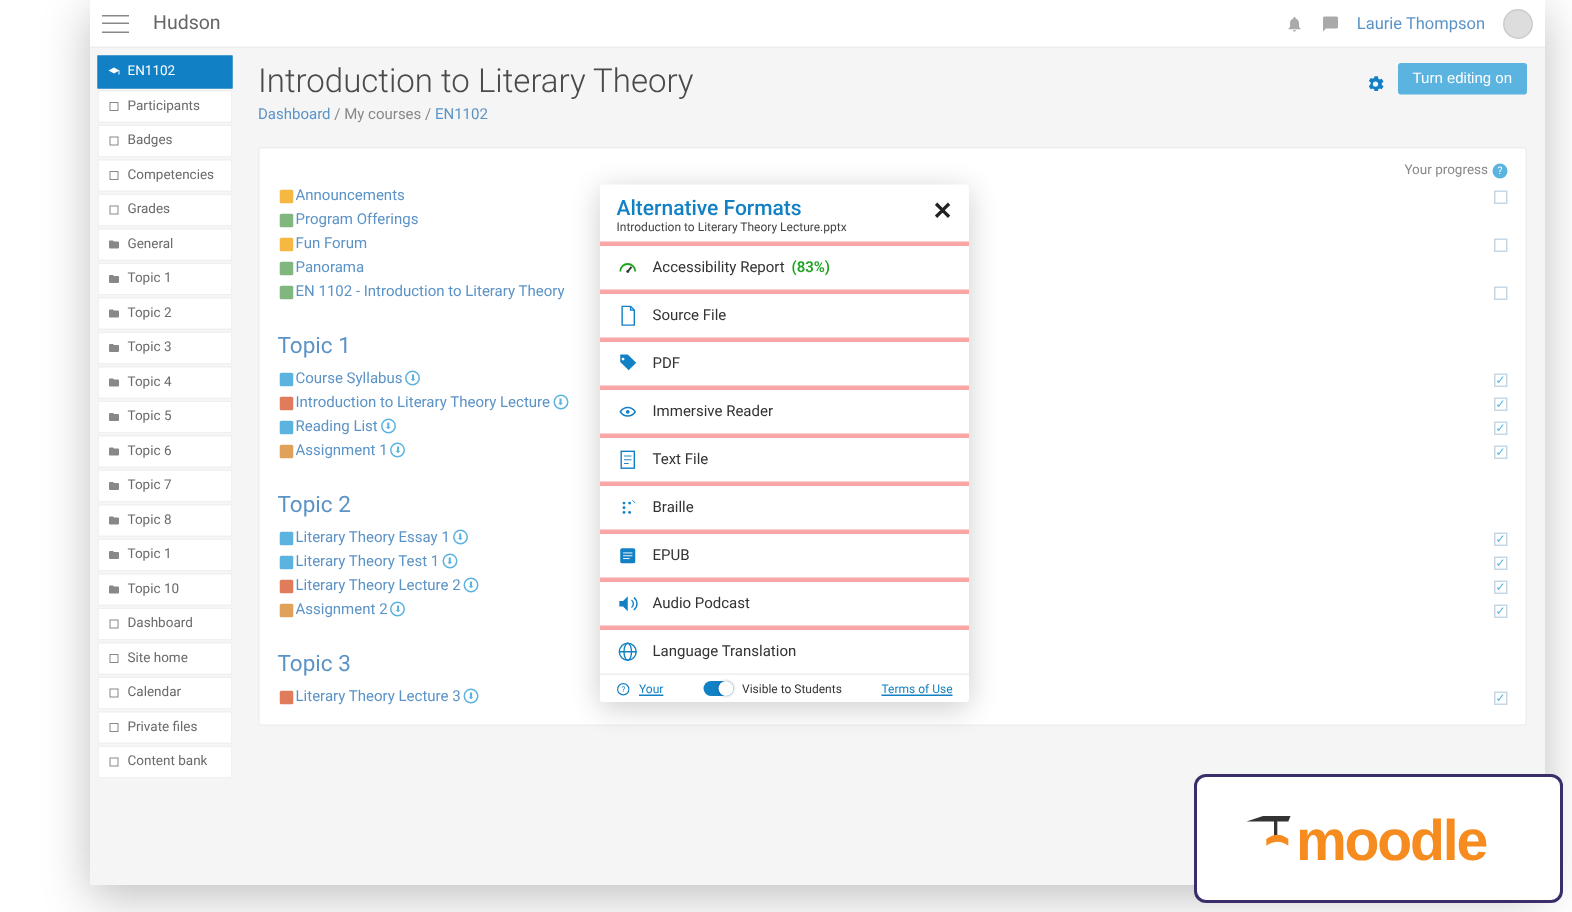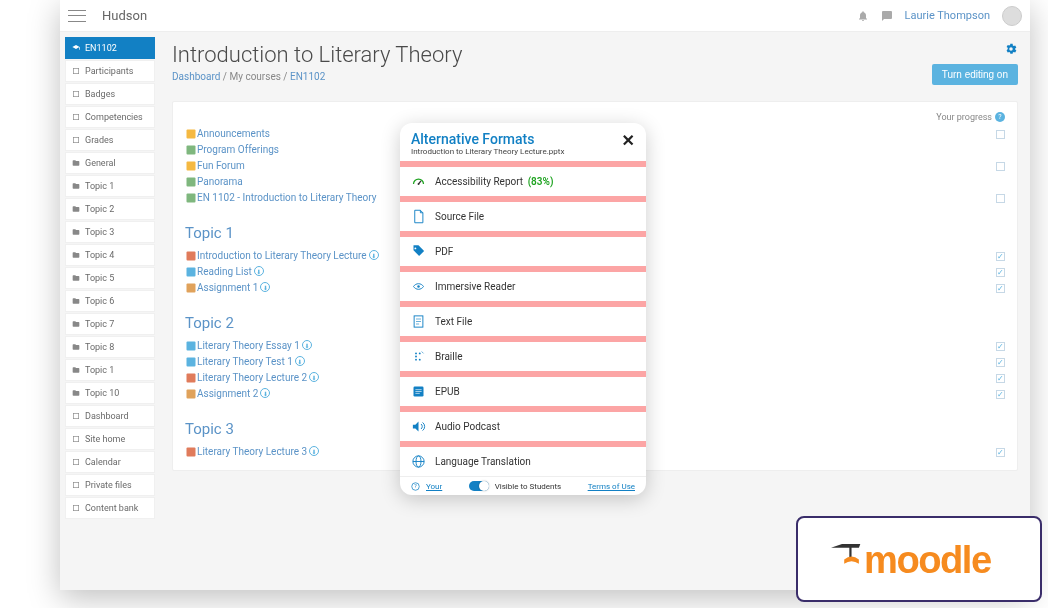--- a/index.html
+++ b/index.html
@@ -16,39 +16,39 @@
 .body-row { display: flex; flex: 1; overflow: hidden; }
 .sidebar { width: 100px; padding: 5px; display: flex; flex-direction: column; gap: 1px; }
 .nav-item { background: #fff; padding: 5px 6px; font-size: 9px; color: #6a6a6a; display: flex; align-items: center; gap: 5px; cursor: pointer; border: 1px solid #f0f0f0; }
 .nav-item.active { background: #1280c4; color: #fff; border-color: #1280c4; }
 .nav-icon { width: 8px; height: 8px; flex-shrink: 0; }
 .main { flex: 1; padding: 10px 12px; overflow: hidden; }
 .page-head { display: flex; align-items: flex-start; justify-content: space-between; }
 .page-title { font-size: 22px; font-weight: 300; color: #4a4a4a; }
 .breadcrumb { font-size: 10px; color: #5b93c7; margin-top: 4px; }
 .breadcrumb .muted { color: #888; }
-.right-head { display: flex; flex-direction: column; align-items: flex-end; gap: 8px; }
+.right-head { display: flex; flex-direction: row; align-items: flex-end; gap: 8px; }
 .gear-btn { width: 14px; height: 14px; color: #1280c4; cursor: pointer; }
 .edit-btn { background: #5bb3e0; color: #fff; border: none; padding: 5px 10px; font-size: 10px; border-radius: 2px; cursor: pointer; }
 .content-card { background: #fff; margin-top: 16px; padding: 10px 12px; border: 1px solid #eee; border-radius: 2px; }
 .progress-row { display: flex; justify-content: flex-end; font-size: 9px; color: #888; align-items: center; gap: 3px; margin-bottom: 4px; }
 .help-dot { width: 10px; height: 10px; background: #5bb3e0; color: #fff; border-radius: 50%; font-size: 7px; display: inline-flex; align-items: center; justify-content: center; }
 .section-title { color: #5b93c7; font-size: 15px; font-weight: 400; margin: 18px 0 6px 0; }
 .activity-row { display: flex; align-items: center; padding: 2px 0; }
 .activity-link { color: #5b93c7; font-size: 10px; cursor: pointer; display: flex; align-items: flex-start; gap: 0; }
 .act-icon { width: 12px; height: 12px; }
 .badge-ind { width: 10px; height: 10px; border: 1px solid #5bb3e0; border-radius: 50%; font-size: 6px; display: inline-flex; align-items: center; justify-content: center; color: #5bb3e0; margin-left: 2px; }
 .checkbox { width: 9px; height: 9px; border: 1px solid #c6d8e6; margin-left: auto; }
 .checkbox.checked::after { content: "✓"; font-size: 8px; color: #5bb3e0; display: block; line-height: 7px; }
-.modal { position: absolute; left: 400px; top: 123px; width: 246px; background: #fff; box-shadow: 0 4px 20px rgba(0,0,0,0.2); border-radius: 12px; z-index: 100; }
+.modal { position: absolute; left: 400px; top: 123px; width: 246px; background: #fff; box-shadow: 0 4px 20px rgba(0,0,0,0.2); border-radius: 2px; z-index: 100; }
 .modal-head { padding: 8px 11px 5px; display: flex; align-items: flex-start; justify-content: space-between; }
 .modal-title { color: #1280c4; font-size: 14px; font-weight: 500; }
 .modal-sub { font-size: 8px; color: #444; }
 .modal-close { font-size: 16px; font-weight: bold; cursor: pointer; color: #222; }
-.modal-item { display: flex; align-items: center; gap: 9px; padding: 7px 11px; border-top: 6px solid #fca5a5; cursor: pointer; }
+.modal-item { display: flex; align-items: center; gap: 9px; padding: 7px 11px; border-top: 3px solid #fca5a5; cursor: pointer; }
 .mi-icon { width: 15px; height: 15px; color: #1280c4; flex-shrink: 0; }
 .mi-label { font-size: 10px; color: #333; }
 .mi-pct { color: #1fa321; font-weight: 600; margin-left: 2px; }
 .modal-foot { display: flex; align-items: center; gap: 6px; padding: 4px 11px; border-top: 1px solid #eee; font-size: 8px; }
 .help-link { color: #1280c4; text-decoration: underline; cursor: pointer; }
 .toggle { position: relative; width: 20px; height: 10px; background: #1280c4; border-radius: 5px; cursor: pointer; margin-left: auto; }
 .toggle::after { content: ""; position: absolute; right: 0; top: 0; width: 10px; height: 10px; background: #fff; border-radius: 50%; box-shadow: 0 0 2px rgba(0,0,0,0.3); }
 .visible-label { font-size: 8px; color: #333; }
 .terms { color: #1280c4; text-decoration: underline; font-size: 8px; margin-left: auto; cursor: pointer; }
 .moodle-badge { position: absolute; right: 6px; bottom: 6px; width: 246px; height: 86px; background: #fff; border: 2px solid #3a2d6a; border-radius: 8px; display: flex; align-items: center; justify-content: center; z-index: 200; }
@@ -273,20 +273,30 @@
                   <rect x="3" y="3" width="18" height="18" rx="2" fill="#7fb77e"></rect>
                 </svg>
                 <span>EN 1102 - Introduction to Literary Theory</span>
               </span>
               <span class="checkbox"></span>
             </div>
             <div class="section-title">Topic 1</div>
             <div class="activity-row">
               <span class="activity-link">
                 <svg class="act-icon" viewBox="0 0 24 24">
+                  <rect x="3" y="3" width="18" height="18" rx="2" fill="#5bb3e0"></rect>
+                </svg>
+                <span>Course Syllabus</span>
+                <span class="badge-ind">⬇</span>
+              </span>
+              <span class="checkbox checked"></span>
+            </div>
+            <div class="activity-row">
+              <span class="activity-link">
+                <svg class="act-icon" viewBox="0 0 24 24">
                   <rect x="3" y="3" width="18" height="18" rx="2" fill="#e07b5b"></rect>
                 </svg>
                 <span>Introduction to Literary Theory Lecture</span>
                 <span class="badge-ind">⬇</span>
               </span>
               <span class="checkbox checked"></span>
             </div>
             <div class="activity-row">
               <span class="activity-link">
                 <svg class="act-icon" viewBox="0 0 24 24">

